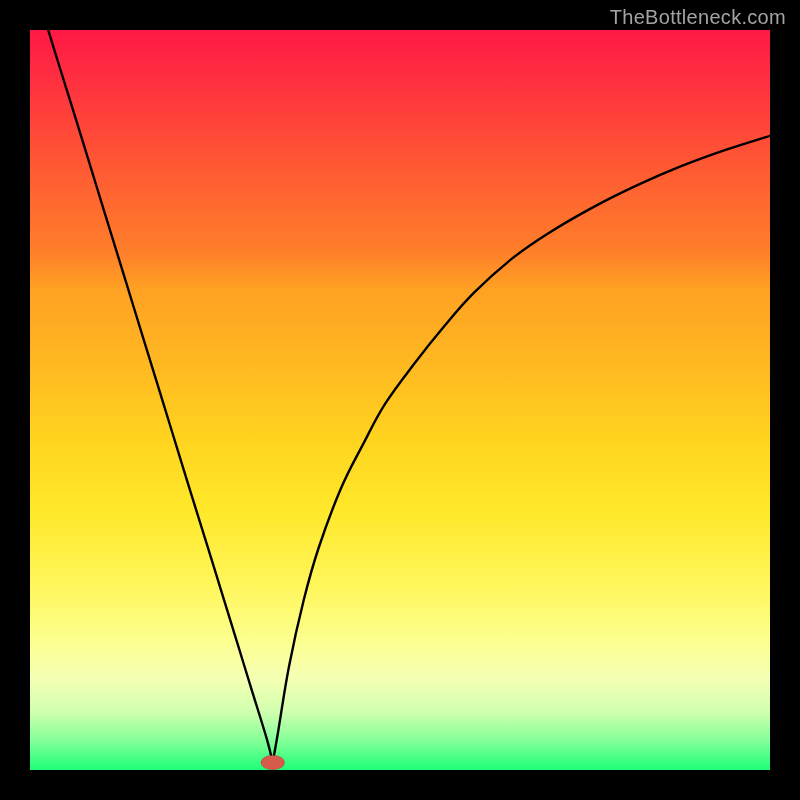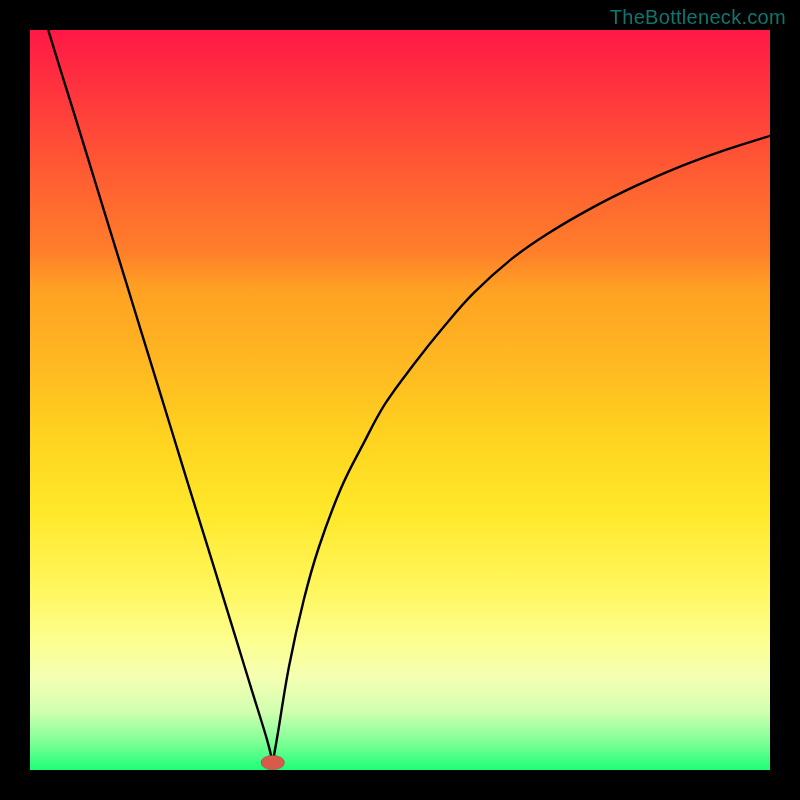--- a/index.html
+++ b/index.html
@@ -37,21 +37,21 @@
       #f5ffb3 87.5%,
       #d2ffb0 92%,
       #84ff98 96%,
       #1eff77 100%
     );
   }
   .watermark {
     position: absolute;
     top: 6px;
     right: 14px;
-    color: #0f766e;
+    color: #a3a3a3;
     font-size: 20px;
     letter-spacing: 0.3px;
     font-weight: 500;
   }
   .overlay-svg {
     position: absolute;
     left: 0;
     top: 0;
     width: 740px;
     height: 740px;

